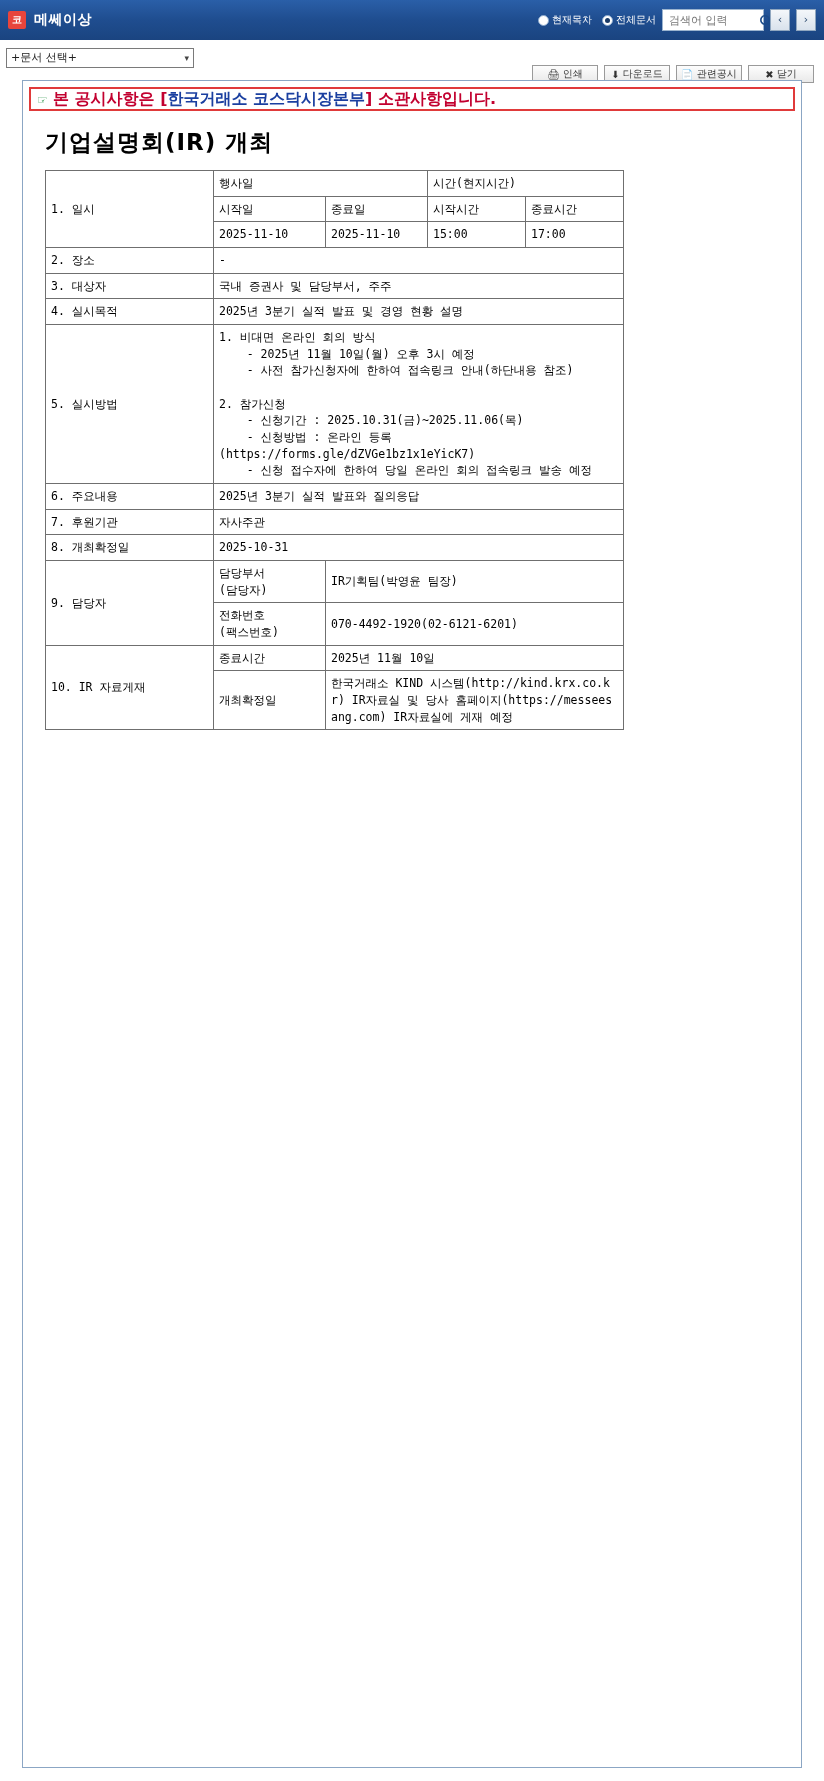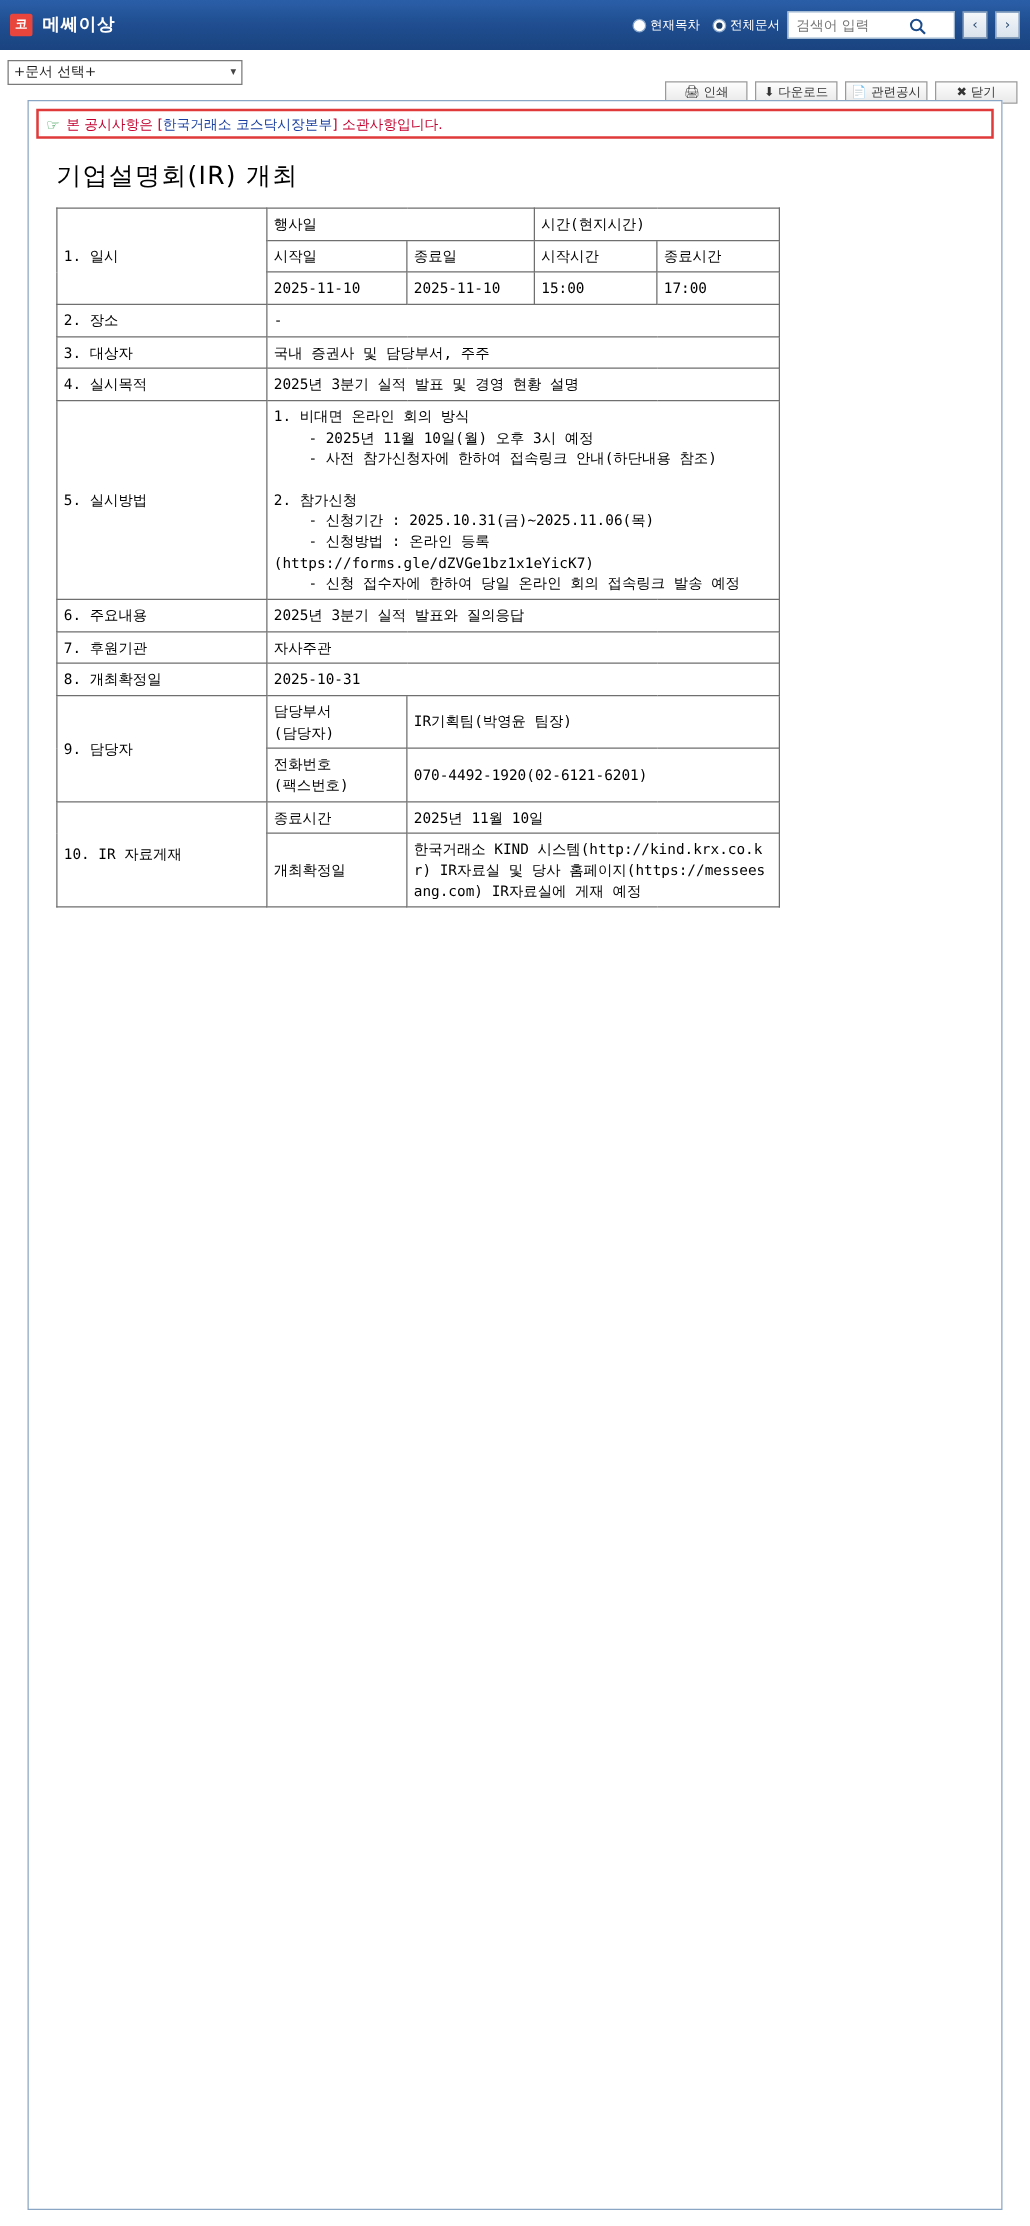--- a/index.html
+++ b/index.html
@@ -69,21 +69,21 @@
     width: 5px; height: 5px;
     border-radius: 50%;
     background: #1a3a66;
   }
   .search-box {
     display: flex;
     align-items: center;
     background: #ffffff;
     border: 1px solid #9bb4cf;
     height: 22px;
-    width: 134px;
+    width: 102px;
     padding: 0 4px;
   }
   .search-box input {
     border: 0; outline: 0;
     font-size: 11px;
     width: 92px;
     font-family: "DejaVu Sans", "Liberation Sans", sans-serif;
     color: #333;
   }
   .search-icon {
@@ -170,30 +170,30 @@
     padding-left: 22px;
     position: relative;
   }
   .notice-bar .hand-icon {
     position: absolute;
     left: 6px; top: 4px;
     font-size: 12px;
     color: #1a8c3a;
   }
   .notice-text {
-    font-size: 11px;
-    font-weight: normal;
+    font-size: 16px;
+    font-weight: bold;
     color: #c2002f;
   }
   .notice-text .brand { color: #1a3fa0; }
 
   .doc-body { padding: 12px 20px 0 22px; }
   .doc-title {
-    font-size: 20px;
-    font-weight: normal;
+    font-size: 23px;
+    font-weight: bold;
     color: #000;
     letter-spacing: 1px;
     margin: 4px 0 12px 0;
     font-family: "DejaVu Sans", "Liberation Sans", sans-serif;
   }
 
   table.ir {
     border-collapse: collapse;
     width: 578px;
     font-size: 11.5px;

